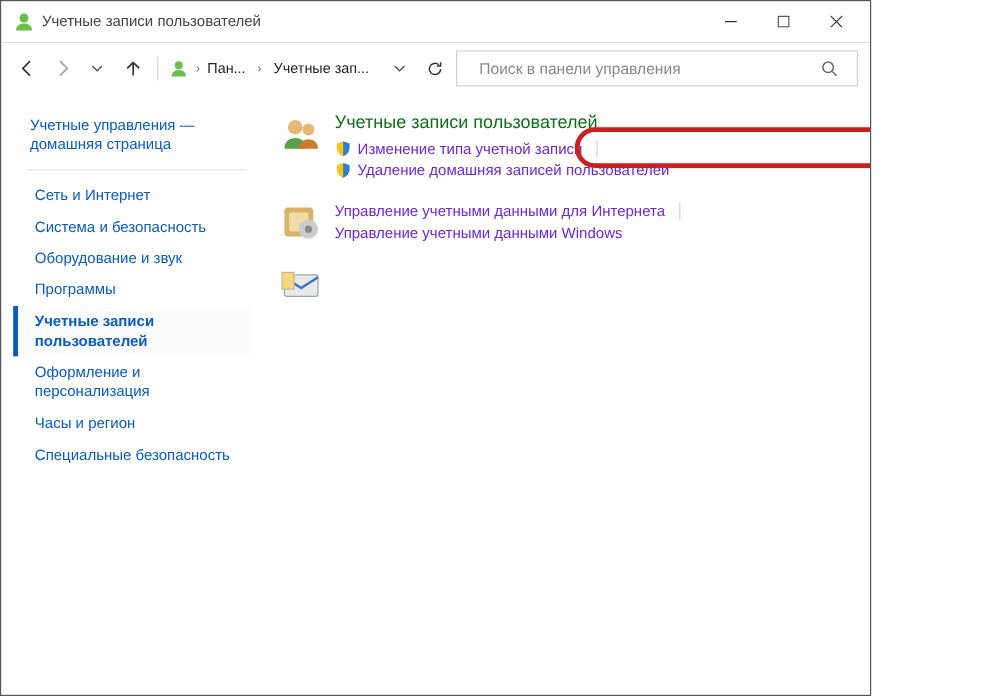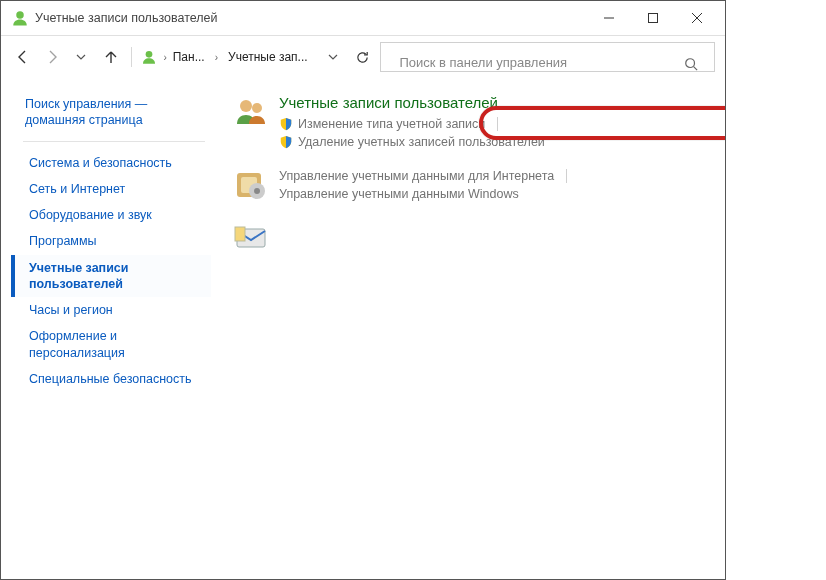--- a/index.html
+++ b/index.html
@@ -89,21 +89,21 @@
   color: #666;
   font-size: 10px;
   padding: 0 4px;
 }
 .search-box {
   margin-left: auto;
   width: 360px;
   height: 28px;
   border: 1px solid #d0d0d0;
   display: flex;
-  align-items: flex-end;
+  align-items: center;
   padding: 0 16px;
   color: #888;
 }
 .search-input {
   border: none;
   outline: none;
   flex: 1;
   font-size: 13px;
   color: #333;
 }
@@ -176,21 +176,21 @@
   font-size: 15px;
   margin: 0 0 4px 0;
 }
 .sec-links {
   display: flex;
   flex-wrap: wrap;
   gap: 0;
   align-items: center;
 }
 .link {
-  color: #737373;
+  color: #6d28d9;
   font-size: 12.5px;
   cursor: pointer;
   padding: 2px 0;
   display: inline-flex;
   align-items: center;
 }
 .link-sep {
   width: 1px;
   height: 14px;
   background: #d0d0d0;
@@ -319,29 +319,29 @@
             <circle cx="7" cy="7" r="5" fill="none" stroke="#666" stroke-width="1.4"></circle>
             <line x1="11" y1="11" x2="15" y2="15" stroke="#666" stroke-width="1.4"></line>
           </svg>
       </span>
     </div>
   </div>
 
   <div class="body">
 
     <div class="sidebar">
-      <div class="home-link">Поиск управления — домашняя страница</div>
+      <div class="home-link">Учетные управления — домашняя страница</div>
       <div class="side-sep"></div>
+      <div class="side-item">Сеть и Интернет</div>
       <div class="side-item">Система и безопасность</div>
-      <div class="side-item">Сеть и Интернет</div>
       <div class="side-item">Оборудование и звук</div>
       <div class="side-item">Программы</div>
       <div class="side-item active">Учетные записи пользователей</div>
+      <div class="side-item">Оформление и персонализация</div>
       <div class="side-item">Часы и регион</div>
-      <div class="side-item">Оформление и персонализация</div>
       <div class="side-item">Специальные безопасность</div>
     </div>
 
     <div class="content">
 
       <div class="section">
         <div class="sec-icon">
           <svg viewBox="0 0 36 36" width="36" height="36">
             <circle cx="13" cy="12" r="6" fill="#e6b877"></circle>
             <path d="M4 30c0-6 4-9 9-9s9 3 9 9" fill="#5aa047"></path>
@@ -362,21 +362,21 @@
               <span>Изменение типа учетной записи</span>
             </span>
             <span class="link-sep"></span>
             <span class="link" id="hl-link">
               <span class="shield">
                 <svg viewBox="0 0 16 16" width="14" height="14">
                     <path d="M8 1l6 2v4c0 4-3 7-6 8-3-1-6-4-6-8V3l6-2z" fill="#f5c518"></path>
                     <path d="M8 1l6 2v4c0 4-3 7-6 8V1z" fill="#2d7dd2"></path>
                   </svg>
               </span>
-              <span>Удаление учетных записей пользователей</span>
+              <span>Удаление домашняя записей пользователей</span>
             </span>
           </div>
         </div>
       </div>
 
       <div class="section">
         <div class="sec-icon">
           <svg viewBox="0 0 36 36" width="36" height="36">
             <rect x="4" y="6" width="24" height="24" rx="3" fill="#d9b36a"></rect>
             <rect x="8" y="10" width="16" height="16" rx="2" fill="#f0dca8"></rect>

